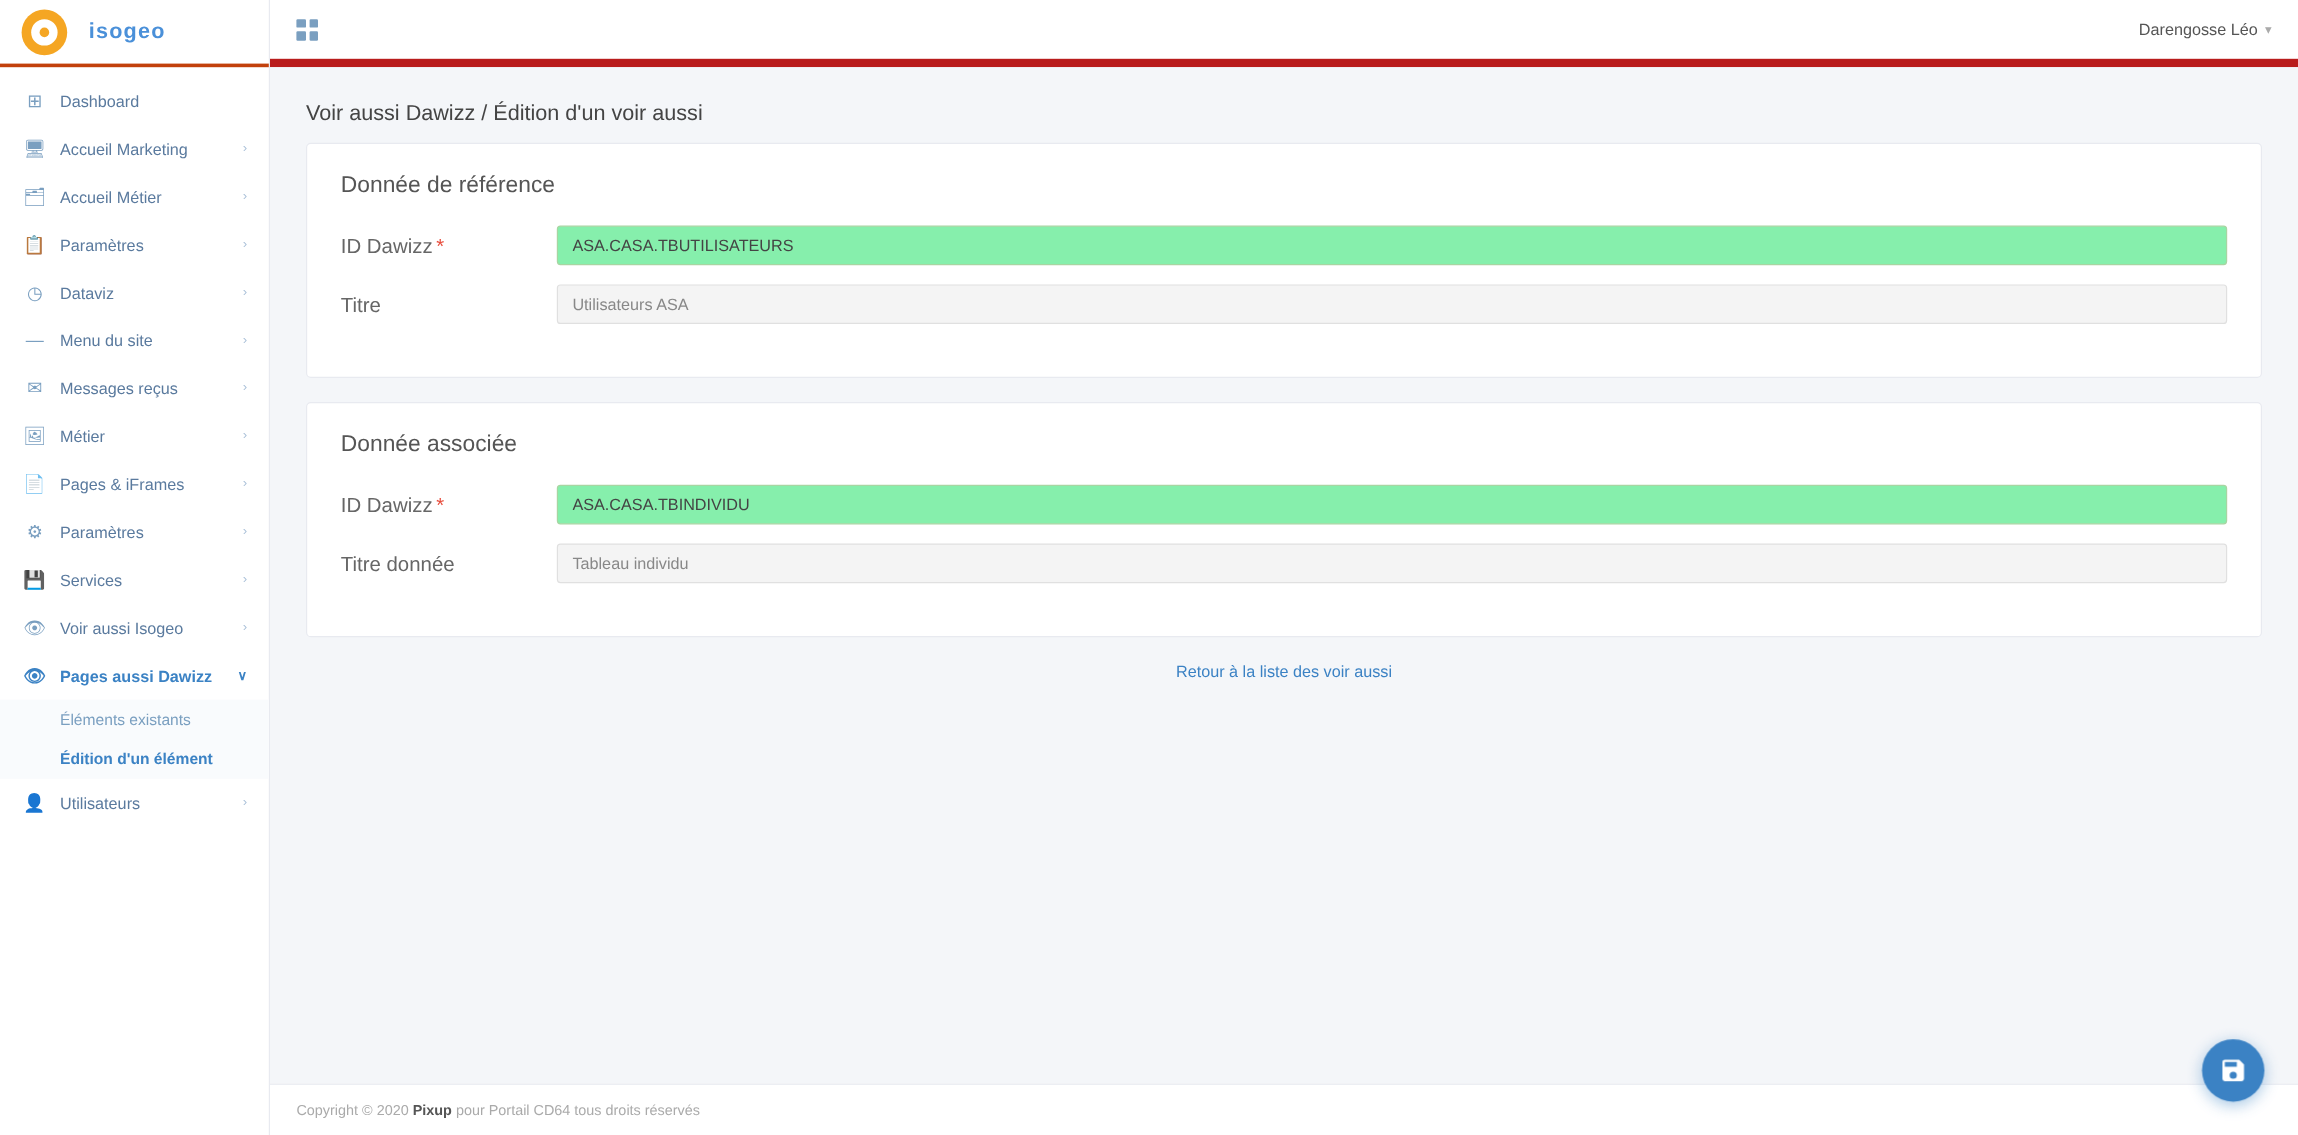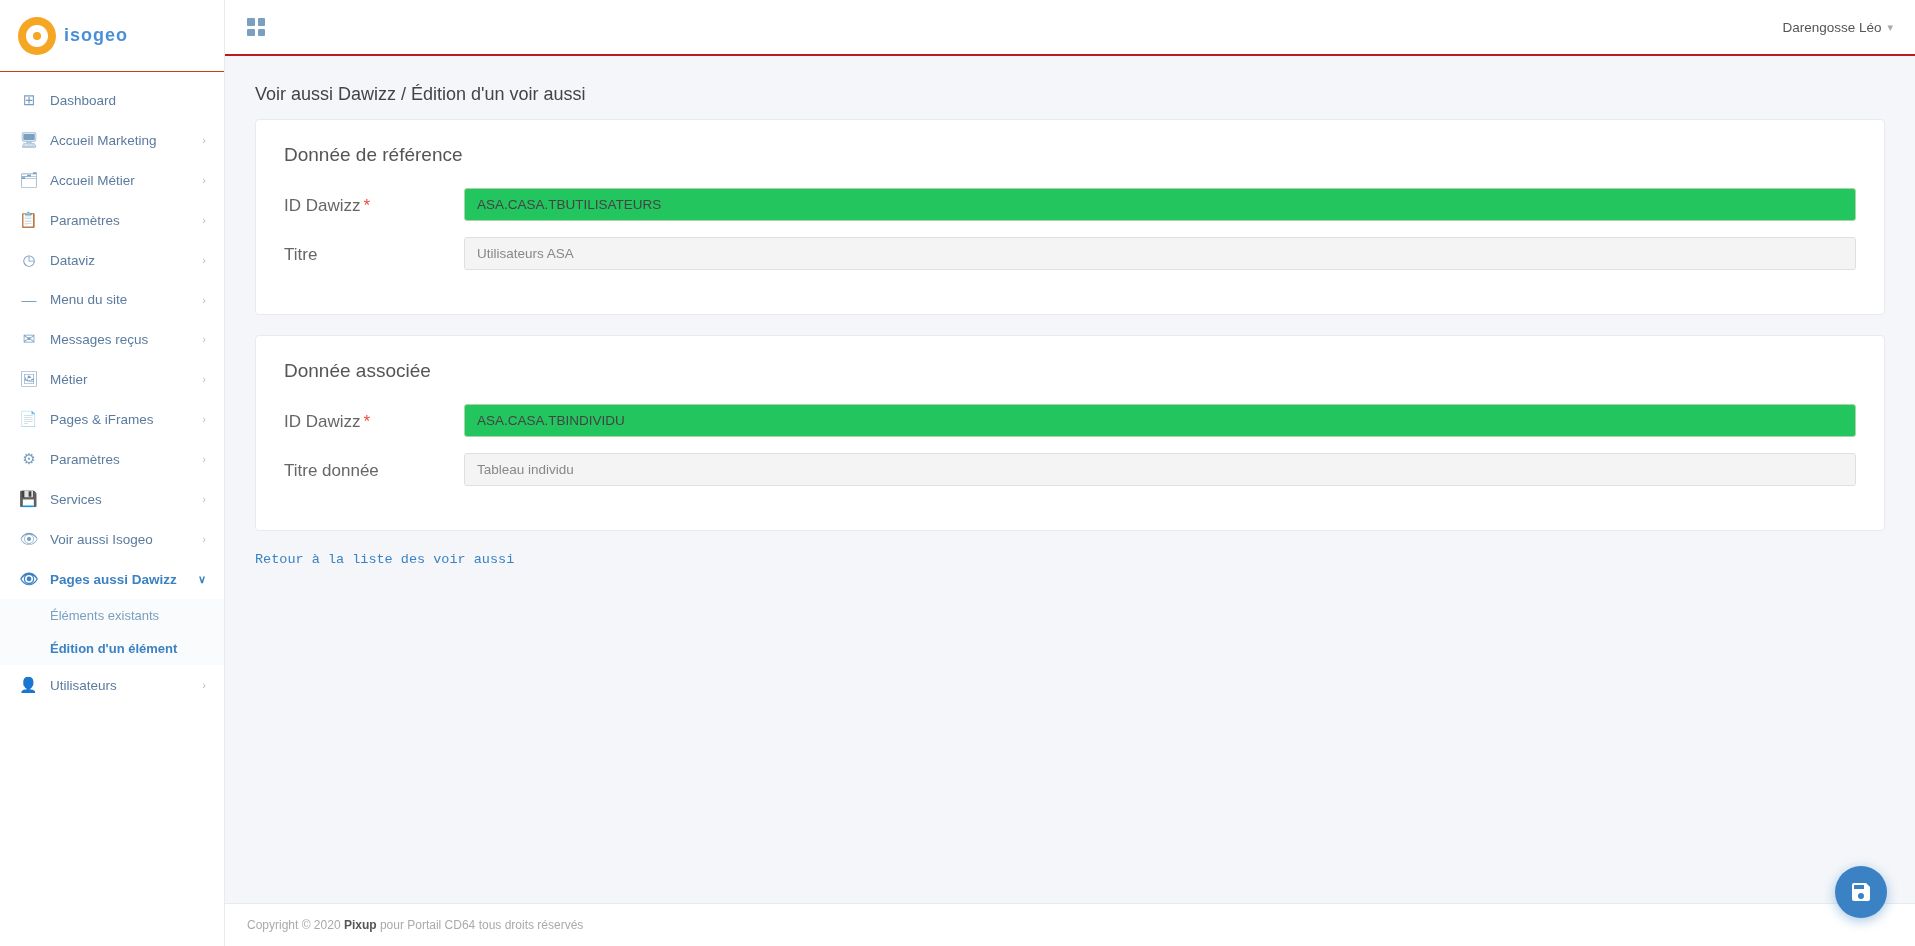--- a/index.html
+++ b/index.html
@@ -12,22 +12,23 @@
       background: #fff;
       border-right: 1px solid #e8eaf0;
       display: flex;
       flex-direction: column;
       min-height: 946px;
     }
     .sidebar-logo {
       padding: 14px 18px;
       display: flex;
       align-items: center;
-      border-bottom: 1px solid #c2410c;
-      height: 72px;
+      border-bottom: 3px solid #c2410c;
+      height: 56px;
+      gap: 10px;
     }
     .logo-circle-outer {
       width: 38px; height: 38px;
       border-radius: 50%;
       background: #f5a623;
       display: flex; align-items: center; justify-content: center;
       position: relative;
     }
     .logo-circle-inner {
       width: 22px; height: 22px;
@@ -79,21 +80,21 @@
     
     .main {
       flex: 1;
       display: flex;
       flex-direction: column;
       min-height: 946px;
     }
     .topbar {
       height: 56px;
       background: #fff;
-      border-bottom: 2px solid #b91c1c;
+      border-bottom: 7px solid #b91c1c;
       display: flex;
       align-items: center;
       justify-content: space-between;
       padding: 12px 22px;
     }
     .topbar-grid-icon {
       display: grid;
       grid-template-columns: 1fr 1fr;
       gap: 3px;
       width: 18px; height: 18px;
@@ -146,33 +147,33 @@
       font-size: 17px;
       color: #666;
     }
     .form-label .required { color: #e74c3c; margin-left: 3px; }
     .form-input {
       flex: 1;
       padding: 8px 12px;
       border: 1.5px solid #a8d5a2;
       border-radius: 3px;
       font-size: 13.5px;
-      background: #22c55e;
+      background: #86efac;
       color: #444;
       outline: none;
     }
     .form-input.readonly {
       background: #f4f4f4;
       border: 1.5px solid #e0e0e0;
       color: #888;
     }
 
     .back-link-row {
+      text-align: center;
       margin: 18px 0 10px 0;
-      font-family: Liberation Mono, monospace;
     }
     .back-link {
       color: #3b82c4;
       font-size: 13.5px;
       text-decoration: none;
       cursor: pointer;
     }
 
     .footer {
       padding: 14px 22px;

